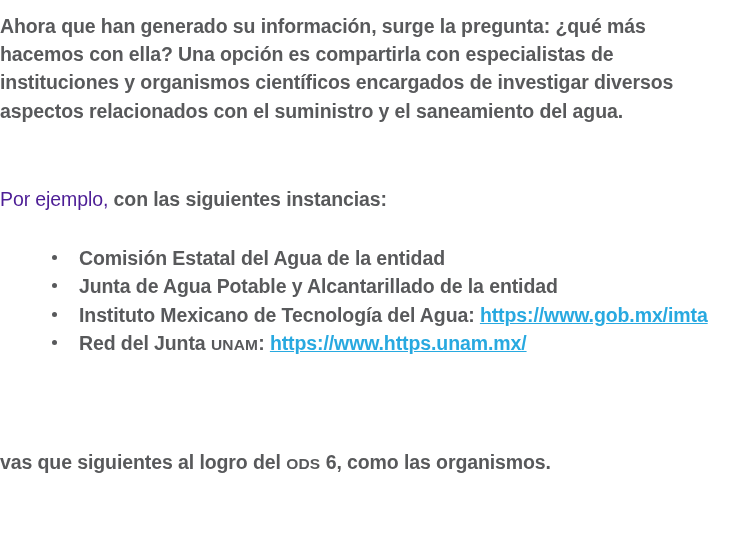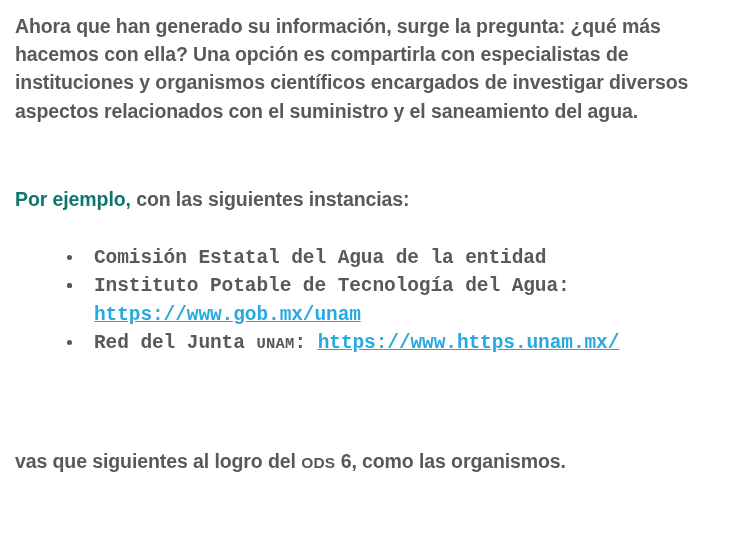--- a/index.html
+++ b/index.html
@@ -12,21 +12,21 @@
     height: 545px;
     font-family: "Liberation Sans", sans-serif;
     color: #58595b;
     overflow: hidden;
   }
   .page {
     position: relative;
     width: 729px;
     height: 545px;
     box-sizing: border-box;
-    padding: 8px 4px 0 15px;
+    padding: 8px 4px 0 0;
   }
   .para {
     font-size: 19.5px;
     line-height: 28.2px;
     color: #58595b;
     font-weight: 600;
     letter-spacing: -0.1px;
     margin: 0;
   }
   .para-intro {
@@ -36,37 +36,36 @@
     height: 60px;
   }
   .example-line {
     font-size: 19.5px;
     line-height: 28px;
     font-weight: 600;
     letter-spacing: -0.1px;
     margin: 0;
   }
   .accent {
-    color: #0f766e;
-    font-weight: 700;
+    color: #4c1d95;
+    font-weight: 400;
   }
   .bullets {
     margin: 31px 0 0 0;
     padding: 0;
     list-style: none;
   }
   .bullets li {
     position: relative;
     font-size: 19.5px;
     line-height: 28.5px;
     font-weight: 600;
     color: #58595b;
     padding-left: 79px;
     letter-spacing: -0.1px;
-    font-family: Liberation Mono, monospace;
   }
   .bullets li .dot {
     position: absolute;
     left: 52px;
     top: 11px;
     width: 5px;
     height: 5px;
     border-radius: 50%;
     background: #58595b;
   }
@@ -96,24 +95,25 @@
 
   <p class="example-line"><span class="accent">Por ejemplo,</span><span> con las siguientes instancias:</span></p>
 
   <ul class="bullets">
     <li>
       <span class="dot"></span>
       <span>Comisión Estatal del Agua de la entidad</span>
     </li>
     <li>
       <span class="dot"></span>
+      <span>Junta de Agua Potable y Alcantarillado de la entidad</span>
     </li>
     <li>
       <span class="dot"></span>
-      <span>Instituto Potable de Tecnología del Agua: </span><a class="link" href="#">https://www.gob.mx/unam</a>
+      <span>Instituto Mexicano de Tecnología del Agua: </span><a class="link" href="#">https://www.gob.mx/imta</a>
     </li>
     <li>
       <span class="dot"></span>
       <span>Red del Junta </span><span class="smallcaps">UNAM</span><span>: </span><a class="link" href="#">https://www.https.unam.mx/</a>
     </li>
   </ul>
 
   <div class="spacer-mid"></div>
 
   <p class="para para-outro"><br><span>vas que siguientes al logro del </span><span class="smallcaps">ODS</span><span> 6, como las organismos.</span></p>

